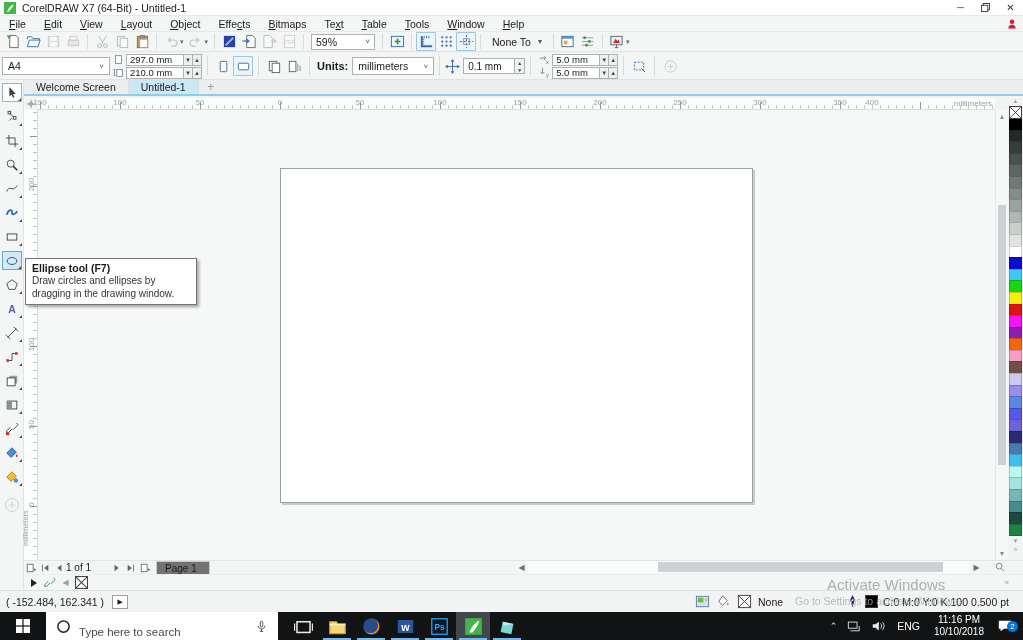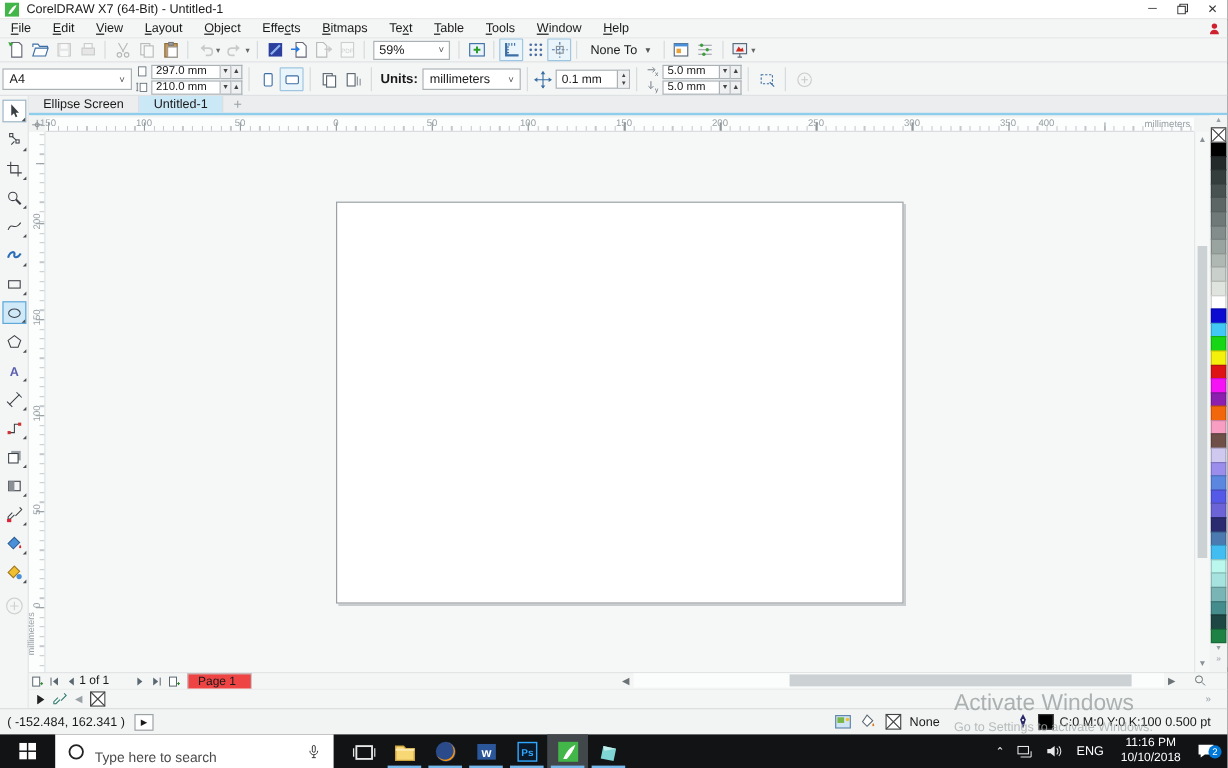--- a/index.html
+++ b/index.html
@@ -88,41 +88,41 @@
   .pal-arr{height:10px;color:#9aa2a6;font-size:6px;display:flex;align-items:center;}
   .swatch{width:13px;height:12.6px;border:1px solid rgba(0,0,0,.18);margin-top:-1px;flex:0 0 auto;}
   .none-swatch{width:13px;height:13px;background:#fff;border:1px solid #444;position:relative;flex:0 0 auto;}
   .none-swatch svg{width:100%;height:100%;}
   .pal-expand{font-size:7px;color:#9aa2a6;height:10px;}
   
   .row1{position:absolute;left:24px;top:560px;right:0;height:14px;background:#f4f5f5;display:flex;align-items:center;border-top:1px solid #e2e4e5;}
   .navbtn{width:14px;height:13px;display:flex;align-items:center;justify-content:center;}
   .navbtn svg{width:10px;height:10px;}
   .pagecount{width:44px;font-size:10px;}
-  .pagetab{margin-left:4px;height:13px;padding:0 12px 0 8px;background:#ef4444;border:1px solid #c6cacc;border-bottom:none;font-size:10px;display:flex;align-items:center;}
+  .pagetab{margin-left:4px;height:13px;padding:0 12px 0 8px;background:#737373;border:1px solid #c6cacc;border-bottom:none;font-size:10px;display:flex;align-items:center;}
   .hscroll{position:absolute;left:515px;top:561px;width:468px;height:12px;display:flex;align-items:center;}
   .hs-arr{width:13px;text-align:center;font-size:8px;color:#6a7276;}
   .hs-track{flex:1;height:12px;background:#fbfcfc;position:relative;}
   .hs-thumb{position:absolute;left:130px;width:285px;top:1px;bottom:1px;background:#ccd1d3;}
   .zoomq{position:absolute;left:993px;top:561px;width:14px;height:12px;display:flex;align-items:center;justify-content:center;}
   .row2{position:absolute;left:24px;top:574px;right:0;height:16px;background:#f4f5f5;display:flex;align-items:center;border-top:1px solid #eceeee;}
   .dp-hint{position:absolute;left:170px;right:200px;text-align:center;font-size:10px;color:#bcc2c4;font-style:italic;}
   .dp-expand{position:absolute;right:14px;font-size:8px;color:#9aa2a6;}
   .dp-ctrl{width:13px;height:13px;display:flex;align-items:center;justify-content:center;margin-left:3px;}
   
   .statusbar{position:absolute;left:0;top:590px;right:0;height:22px;background:#f2f3f3;border-top:1px solid #dcdfe0;display:flex;align-items:center;font-size:10.5px;}
   .coords{margin-left:6px;}
   .coord-btn{margin-left:8px;width:16px;height:14px;border:1px solid #9aa2a6;background:#fff;display:flex;align-items:center;justify-content:center;font-size:7px;}
   .st-right{position:absolute;left:695px;display:flex;align-items:center;gap:6px;}
   .st-icon{width:15px;height:15px;}
   .st-outline{position:absolute;left:845px;display:flex;align-items:center;gap:5px;}
   .blackchip{width:13px;height:13px;background:#000;border:1px solid #333;}
   
   .watermark{position:absolute;left:795px;top:576px;z-index:70;pointer-events:none;color:#9aa0a0;opacity:.8;}
-  .watermark .w1{font-size:19px;}
+  .watermark .w1{font-size:15px;margin-left:32px;}
   .watermark .w2{font-size:10.5px;color:#a8aeae;margin-top:2px;}
   
   .taskbar{position:absolute;left:0;top:612px;width:100%;height:28px;background:#111315;display:flex;align-items:stretch;color:#fff;z-index:80;}
   .startbtn{width:46px;display:flex;align-items:center;justify-content:center;}
   .searchbox{width:232px;background:#fff;display:flex;align-items:center;color:#4a4a4a;}
   .cortana{width:15px;height:15px;margin:0 8px 0 10px;}
   .search-text{font-size:11.5px;flex:1;margin-top:12px;}
   .mic{width:13px;height:15px;margin-right:10px;}
   .tb-apps{display:flex;margin-left:8px;}
   .appcell{width:34px;display:flex;align-items:center;justify-content:center;position:relative;}
@@ -444,21 +444,21 @@
     <div class="pb-sep"></div>
     <div class="pb-btn dis">
         <svg viewBox="0 0 16 16">
           <circle cx="8" cy="8" r="6" fill="none" stroke="#8a9296"></circle>
           <path d="M8 5v6M5 8h6" stroke="#8a9296"></path>
         </svg>
       </div>
   </div>
 
   <div class="tabstrip">
-      <div class="tab">Ellipse Screen</div>
+      <div class="tab">Welcome Screen</div>
       <div class="tab active">Untitled-1</div>
       <div class="newtab">+</div>
     </div>
 
   <div class="origin">
       <svg width="10" height="10" viewBox="0 0 12 12">
         <path d="M6 1v10M1 6h10" stroke="#8a9296"></path>
         <circle cx="6" cy="6" r="2" fill="none" stroke="#8a9296"></circle>
       </svg>
     </div>
@@ -587,20 +587,24 @@
           <circle cx="8" cy="8" r="6.5" fill="none" stroke="#9aa2a6"></circle>
           <path d="M8 4.5v7M4.5 8h7" stroke="#9aa2a6"></path>
         </svg>
       </div>
     </div>
 
   <div class="canvas">
     <div class="page"></div>
   </div>
 
+  <div class="tooltip">
+    <div class="tt-title">Ellipse tool (F7)</div>
+    <div class="tt-body">Draw circles and ellipses by dragging in the drawing window.</div>
+  </div>
 
   <div class="vscroll">
     <div class="arr">▲</div>
     <div class="vthumb"></div>
     <div class="arr down">▼</div>
   </div>
 
   <div class="palette">
     <div class="pal-arr">▲</div>
     <div class="none-swatch">

